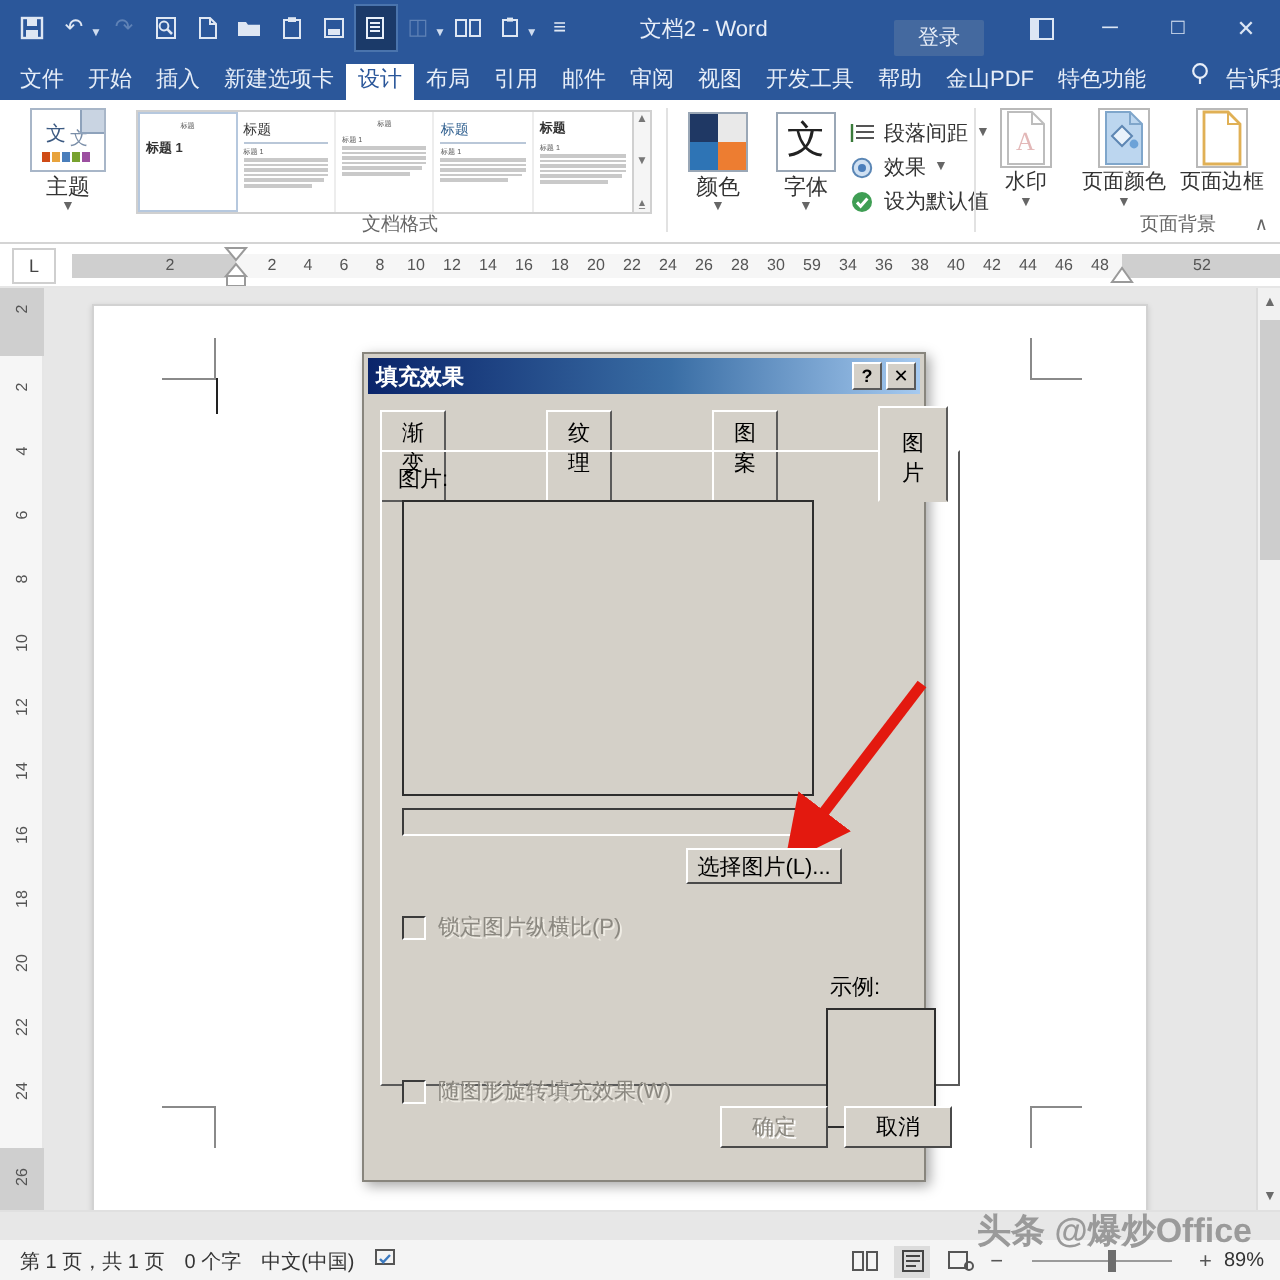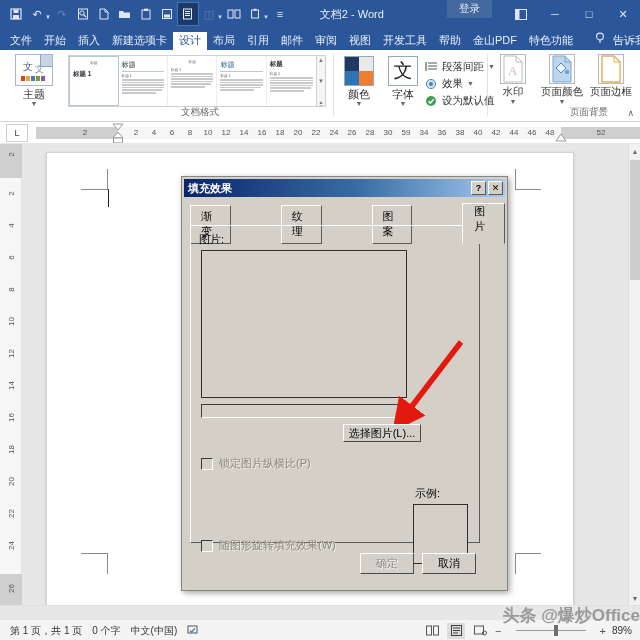--- a/index.html
+++ b/index.html
@@ -21,21 +21,21 @@
   .qat-btn {
     width: 20px; height: 22px; display: flex; align-items: center; justify-content: center;
     color: #dfe7f3; font-size: 11px; line-height: 1;
   }
   .qat-btn.selected { background: #1b3a69; outline: 1px solid #4a74ad; }
   .qat-btn.dim { color: #5f82b6; }
   .qat-caret { color: #cfdcef; font-size: 6px; margin-left: -3px; margin-top: 5px; }
   .doc-title {
     color: #e8eef8; font-size: 11px; margin-left: 30px; white-space: nowrap;
   }
-  .tb-right { margin-left: auto; display: flex; align-items: flex-start; }
+  .tb-right { margin-left: auto; display: flex; align-items: flex-end; }
   .signin {
     color: #e9eff8; font-size: 10.5px; background: #44699f;
     padding: 2px 12px; margin-right: 12px; border-radius: 1px;
   }
   .win-btn {
     width: 34px; height: 28px; display: flex; align-items: center; justify-content: center;
     color: #dce6f4; font-size: 11px;
   }
 
   
@@ -176,42 +176,42 @@
   .vscroll {
     position: absolute; right: 0; top: 0; width: 12px; height: 461px; background: #f1f1f1;
     border-left: 1px solid #dcdcdc;
   }
   .vthumb { position: absolute; left: 1px; top: 16px; width: 10px; height: 120px; background: #cdcdcd; }
   .vsarrow { position: absolute; left: 0; width: 12px; height: 14px; font-size: 7px; color: #6b6b6b;
     display: flex; align-items: center; justify-content: center; }
 
   
   .dialog {
-    position: absolute; left: 181px; top: 176px; width: 327px; height: 415px;
+    position: absolute; left: 181px; top: 176px; width: 282px; height: 415px;
     background: #d4d0c8; border: 1px solid #88857d;
     box-shadow: 2px 2px 6px rgba(0,0,0,.35);
   }
   .dlg-title {
     height: 18px; margin: 2px; background: linear-gradient(90deg,#0a246a 0%,#3a6ea5 55%,#a6caf0 100%);
     display: flex; align-items: center; padding: 0 2px 0 4px;
   }
   .dlg-title-text { color: #fff; font-size: 11px; font-weight: bold; flex: 1; }
   .dlg-tbtn {
     width: 15px; height: 14px; margin-left: 2px; background: #d4d0c8;
     border: 1px solid; border-color: #fff #5a5a5a #5a5a5a #fff;
     font-size: 9px; color: #000; display: flex; align-items: center; justify-content: center;
     font-weight: bold;
   }
   .dlg-tabs { position: absolute; left: 8px; top: 28px; display: flex; gap: 48px; }
   .dtab {
     font-size: 11px; color: #000; padding: 3px 10px 4px 10px; background: #d4d0c8;
     border: 1px solid; border-color: #fff #5a5a5a #5a5a5a #fff; margin-right: 2px;
   }
   .dtab.active {
-    padding: 0 11px 6px 11px; margin-top: -2px; font-weight: normal;
+    padding: 10px 11px 6px 11px; margin-top: -2px; font-weight: normal;
     border-color: #fff #5a5a5a #d4d0c8 #fff; position: relative; z-index: 3; font-family: Liberation Mono, monospace;
   }
   .dlg-panel {
     position: absolute; left: 8px; top: 48px; width: 290px; height: 318px;
     border: 1px solid; border-color: #fff #5a5a5a #5a5a5a #fff;
   }
   .dlg-lbl { position: absolute; font-size: 11px; color: #000; }
   .sunken {
     position: absolute; background: #d4d0c8;
     border: 1px solid; border-color: #3b3b3b #fff #fff #3b3b3b;
@@ -244,21 +244,21 @@
   .sb-right { margin-left: auto; display: flex; align-items: center; padding-right: 8px; gap: 6px; }
   .vw-btn { width: 18px; height: 16px; display: flex; align-items: center; justify-content: center;
     font-size: 10px; color: #555; }
   .vw-btn.active { background: #dcdcdc; }
   .zslider { position: relative; width: 86px; height: 14px; }
   .ztrack { position: absolute; left: 8px; top: 6px; width: 70px; height: 1px; background: #9a9a9a; }
   .zthumb { position: absolute; left: 46px; top: 1px; width: 4px; height: 11px; background: #6d6d6d; }
   .zsign { font-size: 11px; color: #555; }
   .zpct { font-size: 10px; color: #333; }
   .watermark {
-    position: absolute; right: 0; top: 604px; font-size: 17px; color: #9a9a9a;
+    position: absolute; right: 14px; top: 604px; font-size: 17px; color: #9a9a9a;
     font-weight: bold; white-space: nowrap;
   }
 </style>
 </head>
 <body>
 
 <div id="app">
 
   <div class="titlebar">
     <div class="qat">

